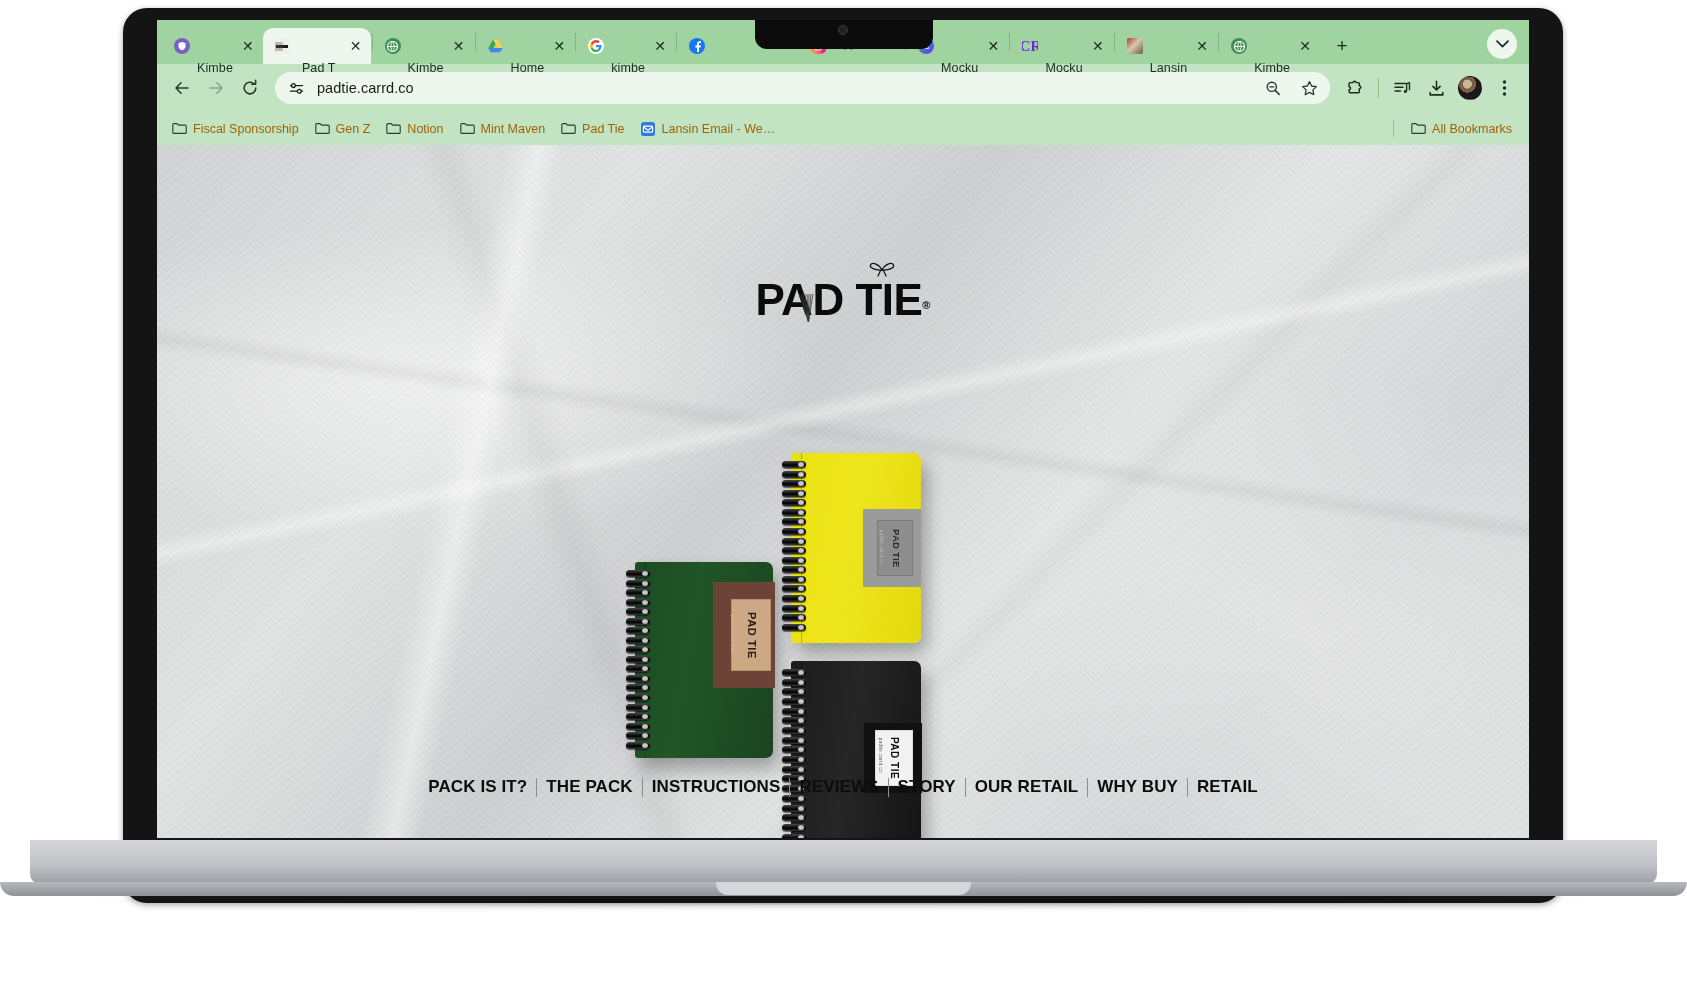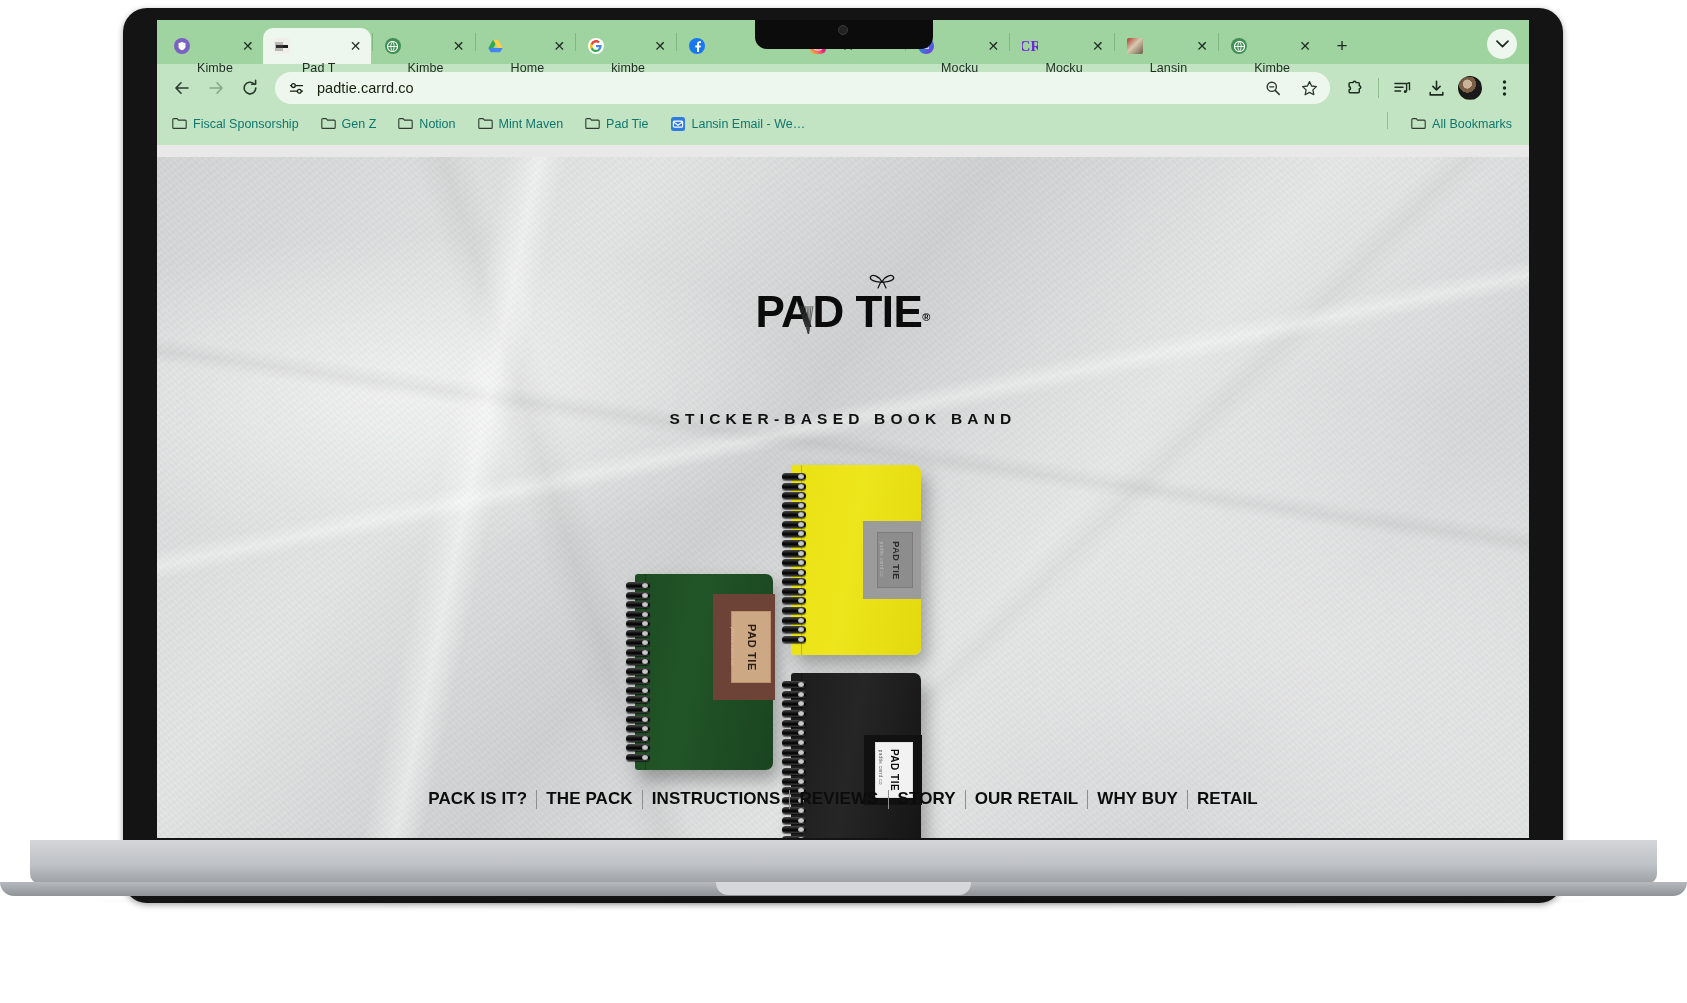--- a/index.html
+++ b/index.html
@@ -160,43 +160,42 @@
   #toolbar-sep { width: 1px; height: 20px; background: #8dc08d; margin: 0 4px; }
   #avatar {
     width: 24px; height: 24px; border-radius: 50%;
     background: radial-gradient(circle at 38% 32%, #c9b49a 0 22%, #7a5f46 23% 42%, #1a1a1a 43%);
     border: 1px solid rgba(0,0,0,.25);
     flex: 0 0 24px;
   }
 
   #bookmarks-bar {
     height: 33px; background: #c3e4c3;
-    display: flex; align-items: flex-start;
-    padding: 0 10px 0 8px; gap: 8px;
-    font-size: 12.5px; color: #0f766e;
+    display: flex; align-items: center;
+    padding: 0 10px 0 8px; gap: 2px;
+    font-size: 12.5px; color: #a16207;
   }
   .bookmark {
     display: flex; align-items: center; gap: 6px;
     padding: 4px 7px; border-radius: 5px;
     white-space: nowrap;
   }
   .bm-icon { width: 15px; height: 15px; flex:0 0 15px; display:flex; align-items:center; justify-content:center; }
   #bookmarks-spacer { flex: 1 1 auto; }
   #bm-sep { width: 1px; height: 17px; background: #8dc08d; margin: 0 8px; }
 
   
   #page {
     position: relative;
     height: 693px;
     background:
       radial-gradient(ellipse 700px 260px at 18% 34%, rgba(255,255,255,.55), rgba(255,255,255,0) 60%),
       radial-gradient(ellipse 520px 420px at 84% 70%, rgba(255,255,255,.38), rgba(255,255,255,0) 62%),
       linear-gradient(128deg, #d3d4d5 0%, #e3e4e4 26%, #cfd0d1 44%, #e6e7e7 62%, #d6d7d8 80%, #e2e3e3 100%);
     overflow: hidden;
-    margin-top: 12px;
   }
   
   #page::before {
     content:"";
     position:absolute; inset:0;
     background:
       linear-gradient(102deg, rgba(255,255,255,0) 23%, rgba(255,255,255,.5) 25.2%, rgba(255,255,255,0) 27%),
       linear-gradient(72deg,  rgba(0,0,0,0) 30%, rgba(0,0,0,.045) 32%, rgba(0,0,0,0) 34%),
       linear-gradient(168deg, rgba(255,255,255,0) 40%, rgba(255,255,255,.42) 41.6%, rgba(255,255,255,0) 43%),
       linear-gradient(8deg,   rgba(0,0,0,0) 55%, rgba(0,0,0,.05) 56.4%, rgba(0,0,0,0) 58%),
@@ -696,21 +695,20 @@
                   <line x1="10.5" y1="30" x2="9" y2="2"></line>
                     <line x1="10.5" y1="30" x2="11" y2="2"></line>
                   <line x1="10.5" y1="30" x2="13" y2="2"></line>
                     <line x1="10.5" y1="30" x2="15" y2="2"></line>
                 </g>
               </svg>
             </span>
           </span>
         </div>
 
-        <div id="tagline">STICKER-BASED BOOK BAND</div>
 
         <div id="notebooks">
 
           <div class="notebook" id="notebook-green">
             <div class="nb-cover"></div>
             <div class="nb-spine"></div>
             <div class="nb-band"></div>
             <div class="nb-sticker">
               <span class="sticker-text" style="font-size:11px;color:#2a1d16;letter-spacing:.6px;">PAD TIE</span>
             </div>

